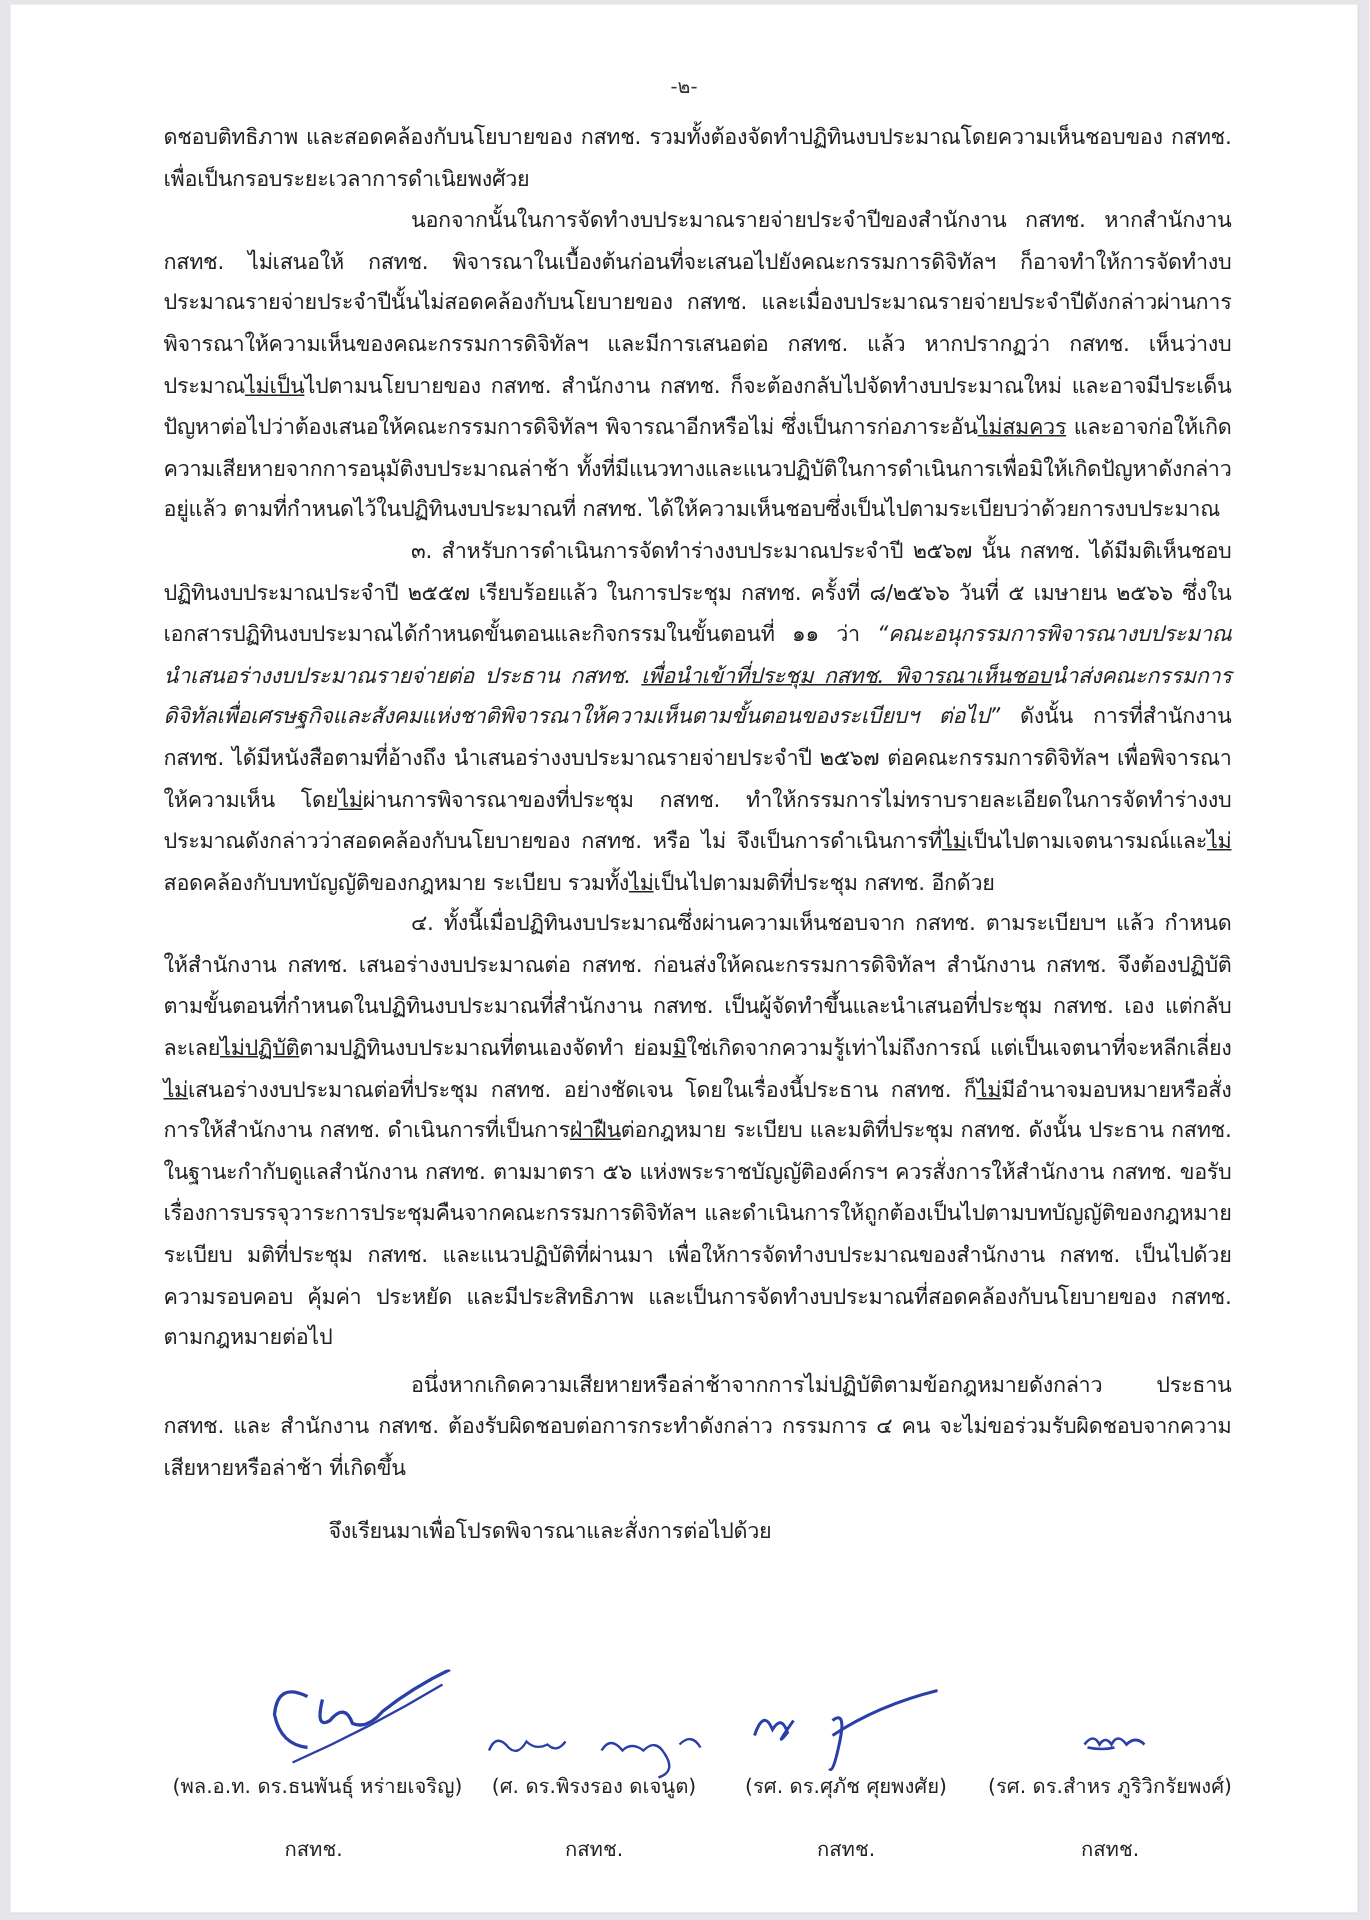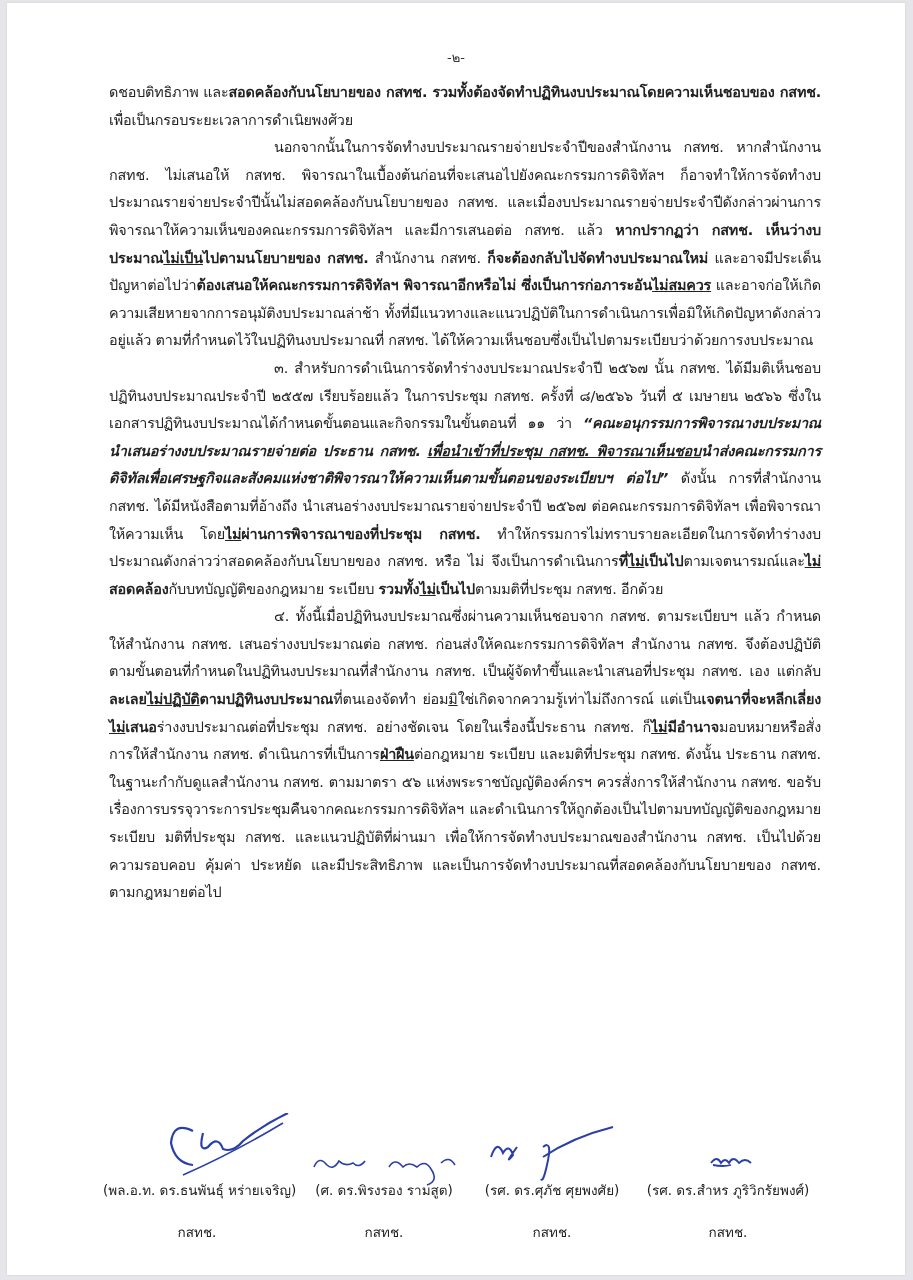--- a/index.html
+++ b/index.html
@@ -22,25 +22,25 @@
     position:absolute; top:44px; left:0; width:898px; text-align:center; font-size:13px; color:#333;
   }
   .body-text {
     position:absolute; left:102px; top:76px; width:712px; font-size:14.4px; line-height:27.6px;
     text-align:justify; letter-spacing:-0.2px;
   }
   .body-text p { margin:0; }
   .indent { text-indent:165px; }
   .indent-close { text-indent:110px; margin-top:14px !important; }
   .gap { margin-top:4px !important; }
-  .b { font-weight:bold;margin-top:39px; }
+  .b { font-weight:normal;margin-top:39px; }
   .u { text-decoration:underline; }
   .i { font-style:italic; }
   .sigs {
-    position:absolute; left:96px; top:1122px; width:720px; height:110px;
+    position:absolute; left:108px; top:1122px; width:720px; height:110px;
   }
   .sig {
     position:absolute; top:0; text-align:center; font-size:13.5px; color:#222;
   }
   .sig .scribble { height:52px; position:relative; }
   .sig .name { margin-top:2px; white-space:nowrap; }
   .sig .role { margin-top:20px; }
   svg.sign { position:absolute; }
 </style>
 </head>
@@ -49,40 +49,42 @@
 <div class="page">
 
 
   <div class="pagenum">-๒-</div>
 
   <div class="body-text" id="body-text">
       <p><span class="">ดชอบติทธิภาพ และ</span><span class="b">สอดคล้องกับนโยบายของ กสทช. รวมทั้งต้องจัดทำปฏิทินงบประมาณโดยความเห็นชอบของ กสทช.</span><span class=""> เพื่อเป็นกรอบระยะเวลาการดำเนิยพงศ้วย</span></p>
       <p class="indent"><span class="">นอกจากนั้นในการจัดทำงบประมาณรายจ่ายประจำปีของสำนักงาน กสทช. หากสำนักงาน กสทช. ไม่เสนอให้ กสทช. พิจารณาในเบื้องต้นก่อนที่จะเสนอไปยังคณะกรรมการดิจิทัลฯ ก็อาจทำให้การจัดทำงบประมาณรายจ่ายประจำปีนั้นไม่สอดคล้องกับนโยบายของ กสทช. และเมื่องบประมาณรายจ่ายประจำปีดังกล่าวผ่านการพิจารณาให้ความเห็นของคณะกรรมการดิจิทัลฯ และมีการเสนอต่อ กสทช. แล้ว </span><span class="b">หากปรากฏว่า กสทช. เห็นว่างบประมาณ</span><span class="b u">ไม่เป็น</span><span class="b">ไปตามนโยบายของ กสทช.</span><span class=""> สำนักงาน กสทช. </span><span class="b">ก็จะต้องกลับไปจัดทำงบประมาณใหม่</span><span class=""> และอาจมีประเด็นปัญหาต่อไปว่า</span><span class="b">ต้องเสนอให้คณะกรรมการดิจิทัลฯ พิจารณาอีกหรือไม่</span><span class="b"> ซึ่งเป็นการก่อภาระอัน</span><span class="b u">ไม่สมควร</span><span class=""> และอาจก่อให้เกิดความเสียหายจากการอนุมัติงบประมาณล่าช้า ทั้งที่มีแนวทางและแนวปฏิบัติในการดำเนินการเพื่อมิให้เกิดปัญหาดังกล่าวอยู่แล้ว ตามที่กำหนดไว้ในปฏิทินงบประมาณที่ กสทช. ได้ให้ความเห็นชอบซึ่งเป็นไปตามระเบียบว่าด้วยการงบประมาณ</span></p>
       <p class="indent"><span class="">๓.   สำหรับการดำเนินการจัดทำร่างงบประมาณประจำปี ๒๕๖๗ นั้น กสทช. ได้มีมติเห็นชอบปฏิทินงบประมาณประจำปี ๒๕๕๗ เรียบร้อยแล้ว ในการประชุม กสทช. ครั้งที่ ๘/๒๕๖๖ วันที่ ๕ เมษายน ๒๕๖๖ ซึ่งในเอกสารปฏิทินงบประมาณได้กำหนดขั้นตอนและกิจกรรมในขั้นตอนที่ ๑๑ ว่า </span><span class="b i">“คณะอนุกรรมการพิจารณางบประมาณ นำเสนอร่างงบประมาณรายจ่ายต่อ ประธาน กสทช. </span><span class="b u i">เพื่อนำเข้าที่ประชุม กสทช. พิจารณาเห็นชอบ</span><span class="b i">นำส่งคณะกรรมการดิจิทัลเพื่อเศรษฐกิจและสังคมแห่งชาติพิจารณาให้ความเห็นตามขั้นตอนของระเบียบฯ ต่อไป”</span><span class=""> ดังนั้น การที่สำนักงาน กสทช. ได้มีหนังสือตามที่อ้างถึง นำเสนอร่างงบประมาณรายจ่ายประจำปี ๒๕๖๗ ต่อคณะกรรมการดิจิทัลฯ เพื่อพิจารณาให้ความเห็น โดย</span><span class="b u">ไม่</span><span class="b">ผ่านการพิจารณาของที่ประชุม กสทช.</span><span class=""> ทำให้กรรมการไม่ทราบรายละเอียดในการจัดทำร่างงบประมาณดังกล่าวว่าสอดคล้องกับนโยบายของ กสทช. หรือ ไม่ จึงเป็นการดำเนินการ</span><span class="b">ที่</span><span class="b u">ไม่</span><span class="b">เป็นไป</span><span class="">ตามเจตนารมณ์และ</span><span class="b u">ไม่</span><span class="b">สอดคล้อง</span><span class="">กับบทบัญญัติของกฎหมาย ระเบียบ </span><span class="b">รวมทั้ง</span><span class="b u">ไม่</span><span class="b">เป็นไป</span><span class="">ตามมติที่ประชุม กสทช. อีกด้วย</span></p>
       <p class="indent"><span class="">๔. ทั้งนี้เมื่อปฏิทินงบประมาณซึ่งผ่านความเห็นชอบจาก กสทช. ตามระเบียบฯ แล้ว กำหนดให้สำนักงาน กสทช. เสนอร่างงบประมาณต่อ กสทช. ก่อนส่งให้คณะกรรมการดิจิทัลฯ สำนักงาน กสทช. จึงต้องปฏิบัติตามขั้นตอนที่กำหนดในปฏิทินงบประมาณที่สำนักงาน กสทช. เป็นผู้จัดทำขึ้นและนำเสนอที่ประชุม กสทช. เอง แต่กลับ</span><span class="b">ละเลย</span><span class="b u">ไม่ปฏิบัติ</span><span class="b">ตามปฏิทินงบประมาณ</span><span class="">ที่ตนเองจัดทำ ย่อม</span><span class="u">มิ</span><span class="">ใช่เกิดจากความรู้เท่าไม่ถึงการณ์ แต่เป็น</span><span class="b">เจตนาที่จะหลีกเลี่ยง</span><span class="b u">ไม่</span><span class="b">เสนอ</span><span class="">ร่างงบประมาณต่อที่ประชุม กสทช. อย่างชัดเจน โดยในเรื่องนี้ประธาน กสทช. ก็</span><span class="b u">ไม่</span><span class="b">มีอำนาจ</span><span class="">มอบหมายหรือสั่งการให้สำนักงาน กสทช. ดำเนินการที่เป็นการ</span><span class="b u">ฝ่าฝืน</span><span class="">ต่อกฎหมาย ระเบียบ และมติที่ประชุม กสทช. ดังนั้น ประธาน กสทช. ในฐานะกำกับดูแลสำนักงาน กสทช. ตามมาตรา ๕๖ แห่งพระราชบัญญัติองค์กรฯ ควรสั่งการให้สำนักงาน กสทช. ขอรับเรื่องการบรรจุวาระการประชุมคืนจากคณะกรรมการดิจิทัลฯ และดำเนินการให้ถูกต้องเป็นไปตามบทบัญญัติของกฎหมาย ระเบียบ มติที่ประชุม กสทช. และแนวปฏิบัติที่ผ่านมา เพื่อให้การจัดทำงบประมาณของสำนักงาน กสทช. เป็นไปด้วยความรอบคอบ คุ้มค่า ประหยัด และมีประสิทธิภาพ และเป็นการจัดทำงบประมาณที่สอดคล้องกับนโยบายของ กสทช. ตามกฎหมายต่อไป</span></p>
+      <p class="indent gap"><span class="">อนึ่งหากเกิดความเสียหายหรือล่าช้าจากการไม่ปฏิบัติตามข้อกฎหมายดังกล่าว ประธาน กสทช. และ สำนักงาน กสทช. ต้องรับผิดชอบต่อการกระทำดังกล่าว กรรมการ ๔ คน จะไม่ขอร่วมรับผิดชอบจากความเสียหายหรือล่าช้า ที่เกิดขึ้น</span></p>
+      <p class="indent-close">จึงเรียนมาเพื่อโปรดพิจารณาและสั่งการต่อไปด้วย</p>
     </div>
 
   <div class="sigs">
     <div class="sig" style="left:0;width:188px;">
       <div class="scribble">
         <svg class="sign" width="190" height="70" style="left:20px;top:-12px;">
           <path d="M70 18 Q50 8 48 30 Q52 50 70 52 M80 20 Q75 40 85 34 Q95 22 100 36 Q110 40 120 28 Q140 12 165 0" fill="none" stroke="#2a3fa8" stroke-width="2.2"></path>
           <path d="M60 62 Q110 40 160 10" fill="none" stroke="#2a3fa8" stroke-width="1.6"></path>
         </svg>
       </div>
       <div class="name">(พล.อ.ท. ดร.ธนพันธุ์ หร่ายเจริญ)</div>
       <div class="role">กสทช.</div>
     </div>
     <div class="sig" style="left:196px;width:170px;">
       <div class="scribble">
         <svg class="sign" width="170" height="60" style="left:0;top:12px;">
           <path d="M15 30 Q20 18 28 28 Q34 34 40 24 Q46 30 54 26 Q60 32 66 24 M90 30 Q96 20 104 30 Q110 24 118 30 Q126 22 132 32 Q140 44 128 48 M142 26 Q150 18 156 28" fill="none" stroke="#2a3fa8" stroke-width="1.6"></path>
         </svg>
       </div>
-      <div class="name">(ศ. ดร.พิรงรอง รามสูต)</div>
+      <div class="name">(ศ. ดร.พิรงรอง ดเจนูต)</div>
       <div class="role">กสทช.</div>
     </div>
     <div class="sig" style="left:370px;width:158px;">
       <div class="scribble">
         <svg class="sign" width="160" height="70" style="left:0;top:-8px;">
           <path d="M18 40 Q24 22 30 36 Q36 26 40 38 Q30 50 44 30" fill="none" stroke="#2a3fa8" stroke-width="2"></path>
           <path d="M70 30 Q80 22 74 48 Q70 66 68 62 M70 40 Q100 20 140 10" fill="none" stroke="#2a3fa8" stroke-width="2"></path>
         </svg>
       </div>
       <div class="name">(รศ. ดร.ศุภัช ศุยพงศัย)</div>

